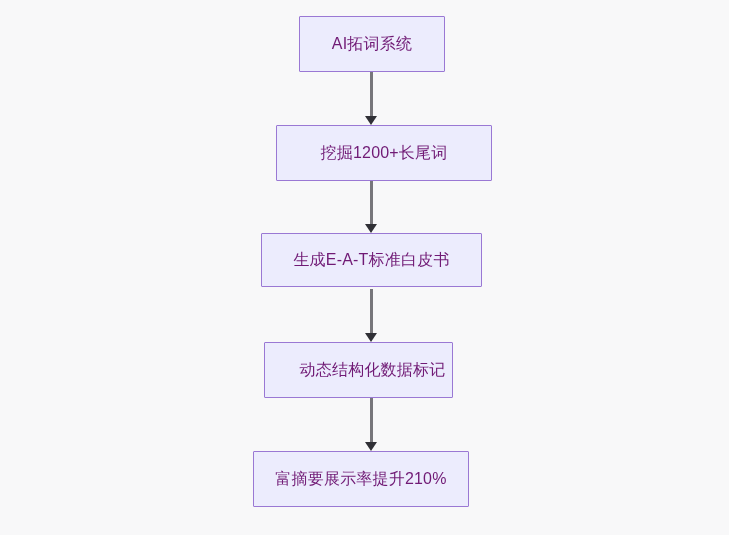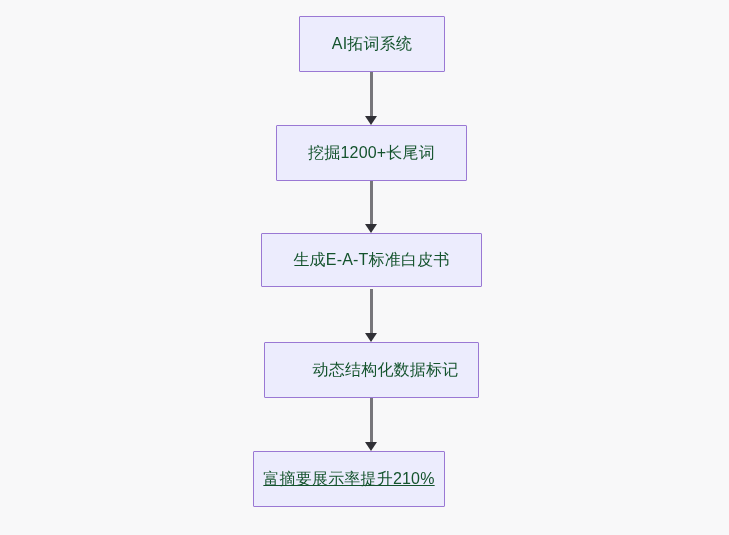--- a/index.html
+++ b/index.html
@@ -24,21 +24,21 @@
   }
   .node {
     position: absolute;
     box-sizing: border-box;
     background: #ececfd;
     border: 1.6px solid #9a78d4;
     border-radius: 1px;
     display: flex;
     align-items: center;
     justify-content: center;
-    color: #14532d;
+    color: #701a75;
     font-size: 16px;
     line-height: 1.2;
     letter-spacing: 0.2px;
     white-space: nowrap;
   }
   .node-label {
     display: block;
     text-align: center;
   }
   .edge {
@@ -85,29 +85,29 @@
 
   <div class="edge" style="left:371px; top:398px;">
     <div class="edge-line" style="height:44px;"></div>
     <div class="edge-arrow" style="top:44px;"></div>
   </div>
 
   <div class="node" style="left:299px; top:16px; width:146px; height:56px;">
     <span class="node-label">AI拓词系统</span>
   </div>
 
-  <div class="node" style="left:276px; top:125px; width:191px; height:56px;">
+  <div class="node" style="left:276px; top:125px; width:216px; height:56px;">
     <span class="node-label">挖掘1200+长尾词</span>
   </div>
 
   <div class="node" style="left:261px; top:233px; width:221px; height:54px;">
     <span class="node-label">生成E-A-T标准白皮书</span>
   </div>
 
-  <div class="node" style="left:264px; top:342px; width:215px; height:56px;padding-left:28px;">
+  <div class="node" style="left:264px; top:342px; width:189px; height:56px;padding-left:28px;">
     <span class="node-label">动态结构化数据标记</span>
   </div>
 
-  <div class="node" style="left:253px; top:451px; width:192px; height:56px;text-decoration:underline;">
+  <div class="node" style="left:253px; top:451px; width:216px; height:56px;">
     <span class="node-label">富摘要展示率提升210%</span>
   </div>
 
 </div>
 
 </body></html>

